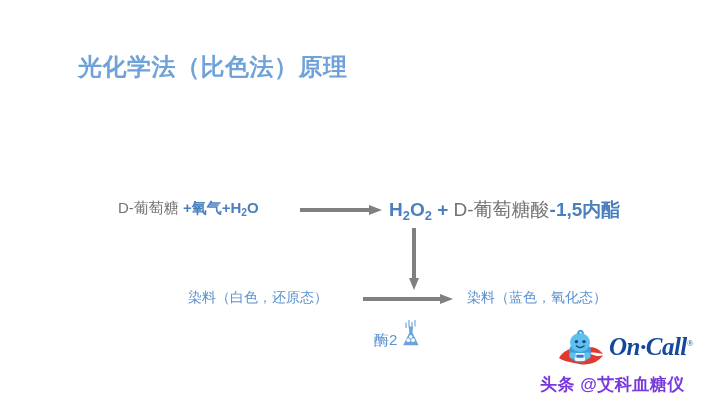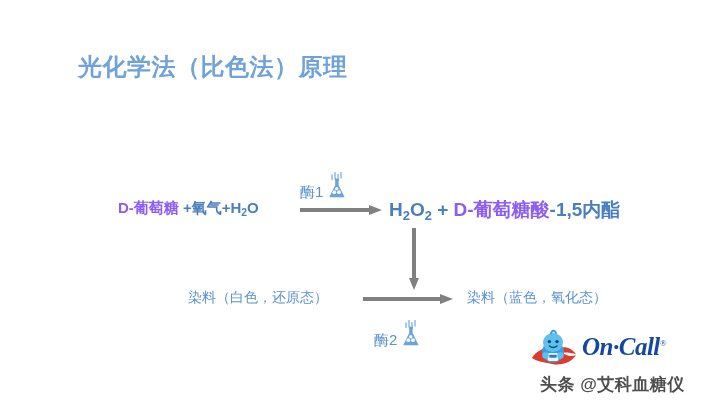--- a/index.html
+++ b/index.html
@@ -28,21 +28,21 @@
     left: 78px;
     top: 51px;
     font-size: 24px;
     font-weight: bold;
     letter-spacing: 0.5px;
     color: #6fa2d8;
     white-space: nowrap;
   }
 
   
-  .red  { color: #8b5cf6; font-weight: bold; }
+  .red  { color: #737373; }
   .blue { color: #4a7fbd; font-weight: bold; }
   sub   { font-size: 0.68em; vertical-align: -0.28em; }
 
   
   .eq-left {
     position: absolute;
     left: 118px;
     top: 200px;
     font-size: 15px;
     white-space: nowrap;
@@ -135,21 +135,21 @@
     white-space: nowrap;
     line-height: 1;
     text-align: center;
   }
   #dye-reduced { left: 188px; top: 290px; }
   #dye-oxidized { left: 467px; top: 290px; }
 
   
   .logo {
     position: absolute;
-    left: 530px;
+    left: 557px;
     top: 328px;
     width: 140px;
     height: 42px;
   }
   .logo .mark { position: absolute; left: 0; top: 0; }
   .logo .wordmark {
     position: absolute;
     left: 52px;
     top: 5px;
     font-family: "Liberation Serif", "DejaVu Serif", serif;
@@ -167,59 +167,37 @@
     font-weight: normal;
   }
 
   
   .watermark {
     position: absolute;
     left: 540px;
     top: 373px;
     font-size: 17px;
     font-weight: bold;
-    color: #404040;
+    color: #6d28d9;
     opacity: 0.92;
     white-space: nowrap;
     letter-spacing: 0.5px;
   }
 </style>
 </head>
 <body>
 
 <div class="slide">
 
   <div class="title">光化学法（比色法）原理</div>
 
   <div class="eq-left">
     <span class="red">D-葡萄糖</span><span class="blue"> +氧气+H</span><sub class="blue">2</sub><span class="blue">O</span>
   </div>
 
-  <div class="enzyme" id="enzyme1">
-    <span>酶1</span>
-    <span class="flask">
-      <svg width="22" height="27" viewBox="0 0 22 27" aria-hidden="true">
-
-        <g stroke="#7fb0dd" stroke-width="1.3" stroke-linecap="round">
-          <line x1="9" y1="0.5" x2="9" y2="7"></line>
-          <line x1="12" y1="2.5" x2="12" y2="7.5"></line>
-          <line x1="15" y1="0" x2="15" y2="6"></line>
-          <line x1="6" y1="3" x2="6" y2="7.5"></line>
-        </g>
-
-        <path d="M9.2 8 L9.2 13 L3.2 25.3 L18.6 25.3 L12.6 13 L12.6 8 Z" fill="#6ba4d8"></path>
-
-        <rect x="9" y="6.6" width="4" height="2.2" fill="#6ba4d8"></rect>
-
-        <circle cx="8.3" cy="20.2" r="1.9" fill="#ffffff" opacity="0.95"></circle>
-        <circle cx="13.0" cy="20.2" r="1.9" fill="#ffffff" opacity="0.95"></circle>
-        <circle cx="10.7" cy="16.8" r="1.7" fill="#ffffff" opacity="0.95"></circle>
-      </svg>
-    </span>
-  </div>
 
   <div class="arrow-h" id="arrow1">
     <span class="shaft"></span>
     <span class="head"></span>
   </div>
 
   <div class="eq-right">
     <span class="blue">H</span><sub class="blue">2</sub><span class="blue">O</span><sub class="blue">2</sub><span class="blue"> + </span><span class="red">D-葡萄糖酸</span><span class="blue">-1,5内酯</span>
   </div>
 

